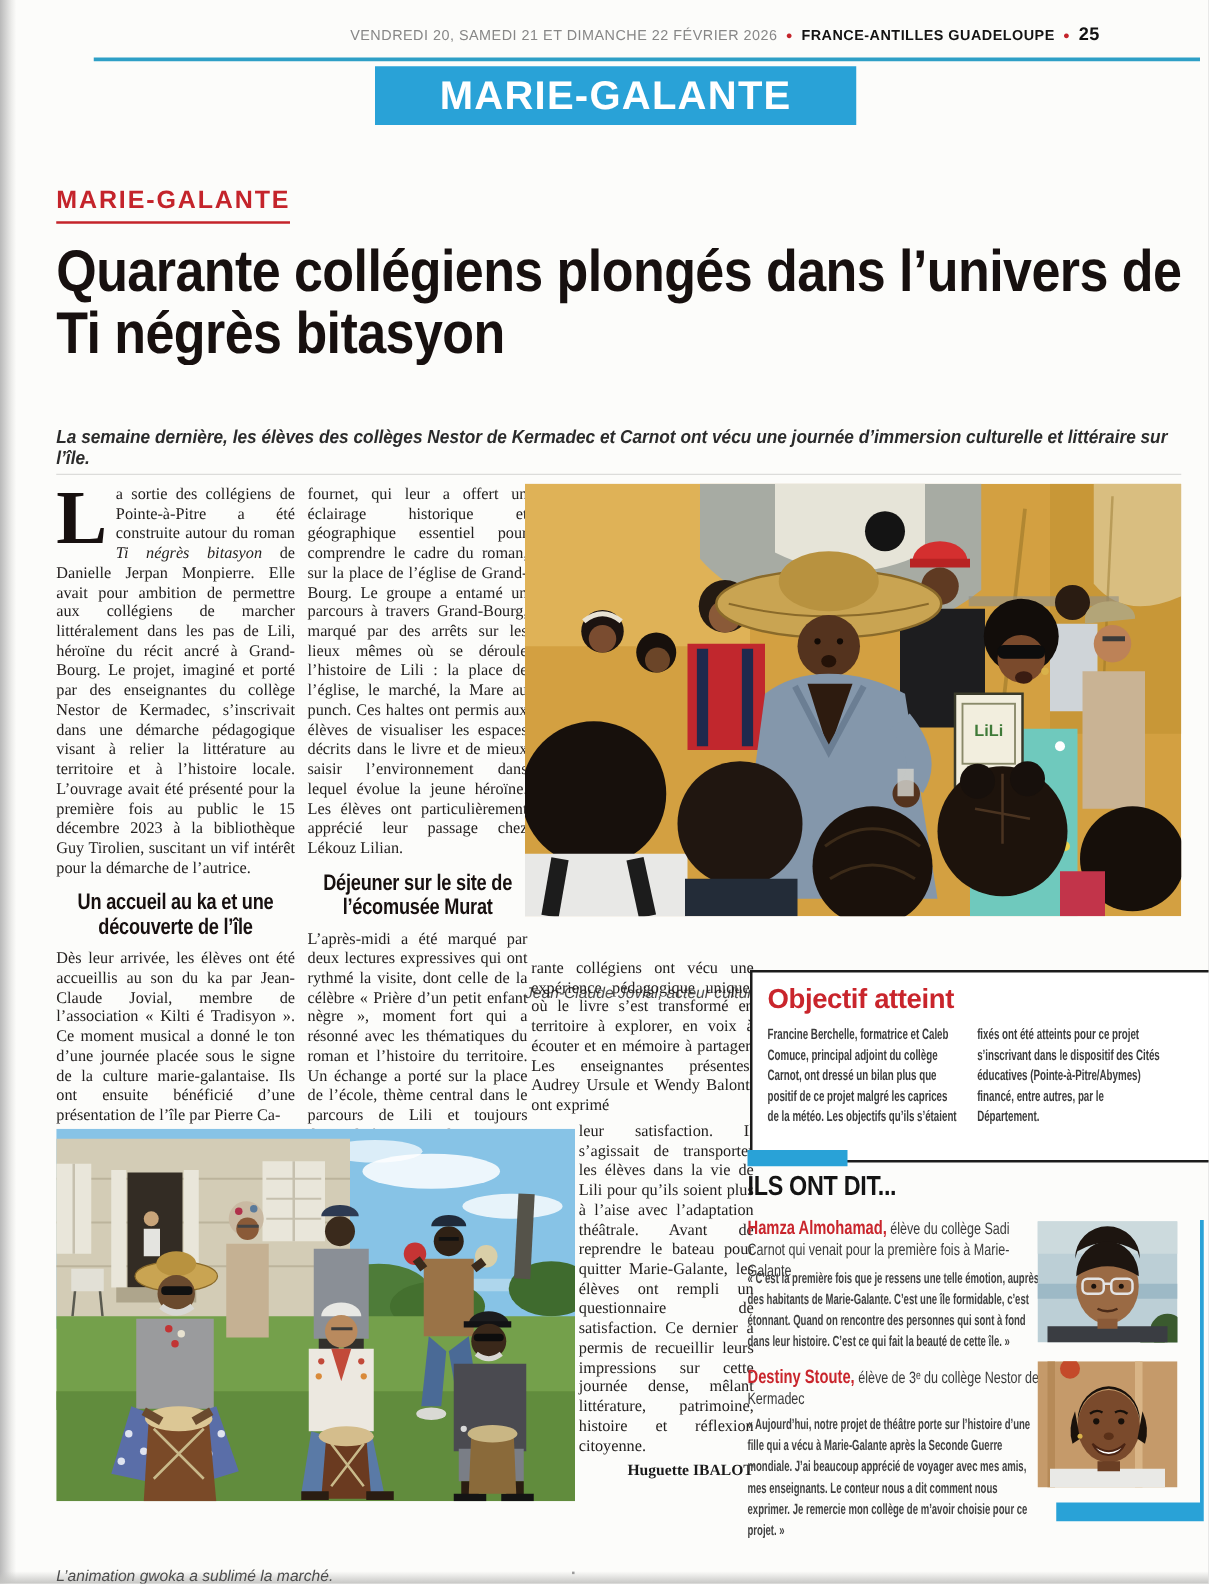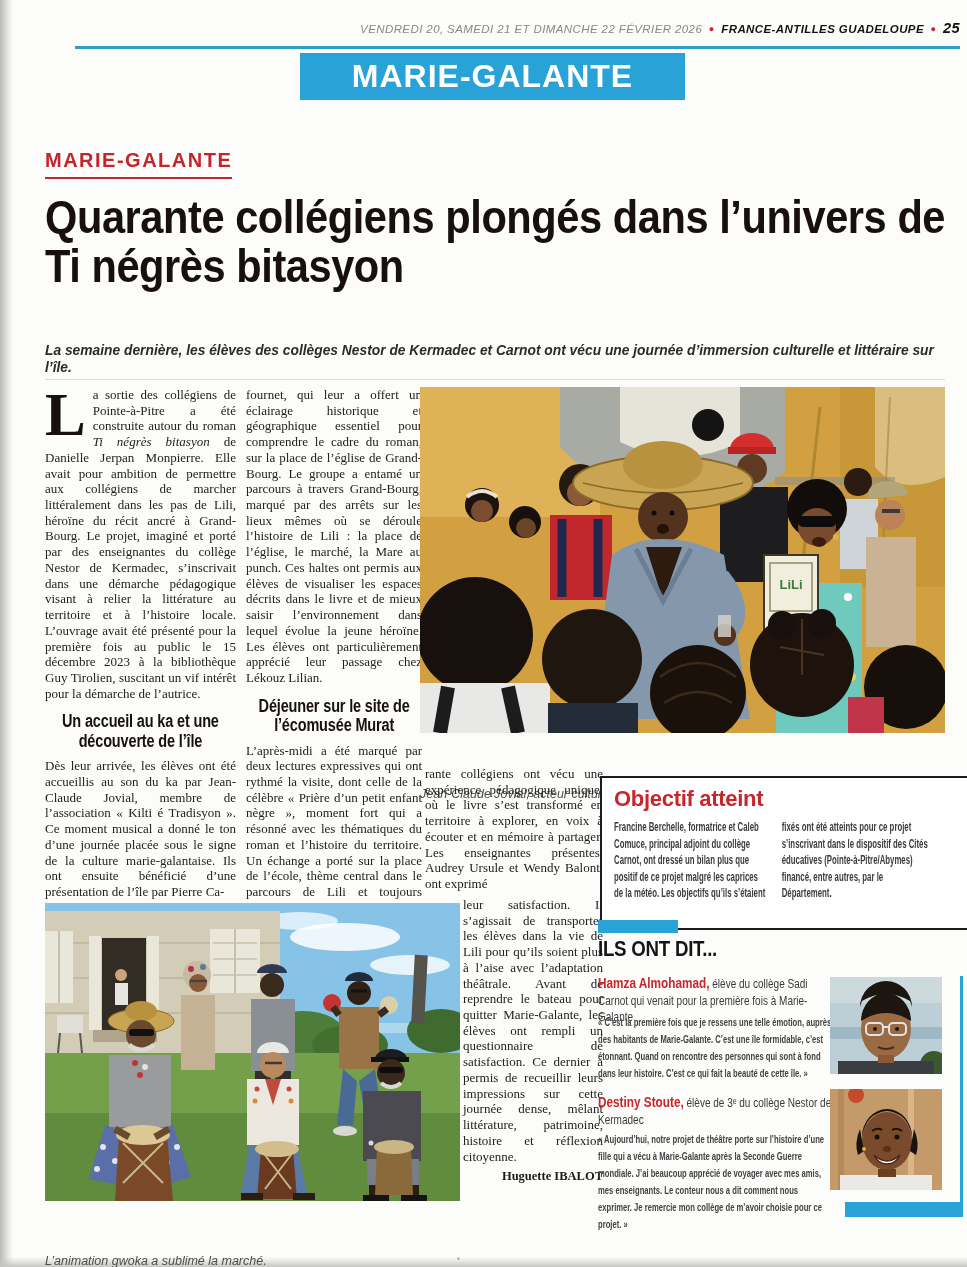--- a/index.html
+++ b/index.html
@@ -8,21 +8,21 @@
     background:#fcfcfa; overflow:hidden;
     font-family:"Liberation Serif", serif; color:#242120;
   }
   .abs { position:absolute; }
 
   
   .edge-left { left:0; top:0; width:13px; height:100%; background:linear-gradient(90deg,#b9b9b9,#ececea 70%,rgba(255,255,255,0)); }
   .edge-bottom { left:0; bottom:0; width:100%; height:10px; background:linear-gradient(0deg,#c6c6c4,rgba(255,255,255,0)); }
 
   
-  .dateline { left:200px; top:20px; width:760px; text-align:right; font-family:"Liberation Sans",sans-serif; font-size:11.5px; letter-spacing:.4px; color:#878787; white-space:nowrap;font-style:italic; }
+  .dateline { left:200px; top:20px; width:760px; text-align:center; font-family:"Liberation Sans",sans-serif; font-size:11.5px; letter-spacing:.4px; color:#878787; white-space:nowrap; }
   .dl-masthead { font-weight:700; color:#131313; }
   .dl-dot { color:#c4242b; font-size:9px; vertical-align:1px; padding:0 3px; }
   .dl-page { font-weight:700; color:#131313; font-size:14.5px; }
   .rule-teal { left:75px; top:46px; width:885px; height:3px; background:#2e9fc6; }
   .banner { left:300px; top:53px; width:385px; height:47px; background:#29a2d7; color:#fff;
     font-family:"Liberation Sans",sans-serif; font-weight:700; font-size:32px; line-height:47px;
     text-align:center; letter-spacing:1px; }
 
   
   .kicker { left:45px; top:149px; font-family:"Liberation Sans",sans-serif; font-weight:700; font-size:20px;

